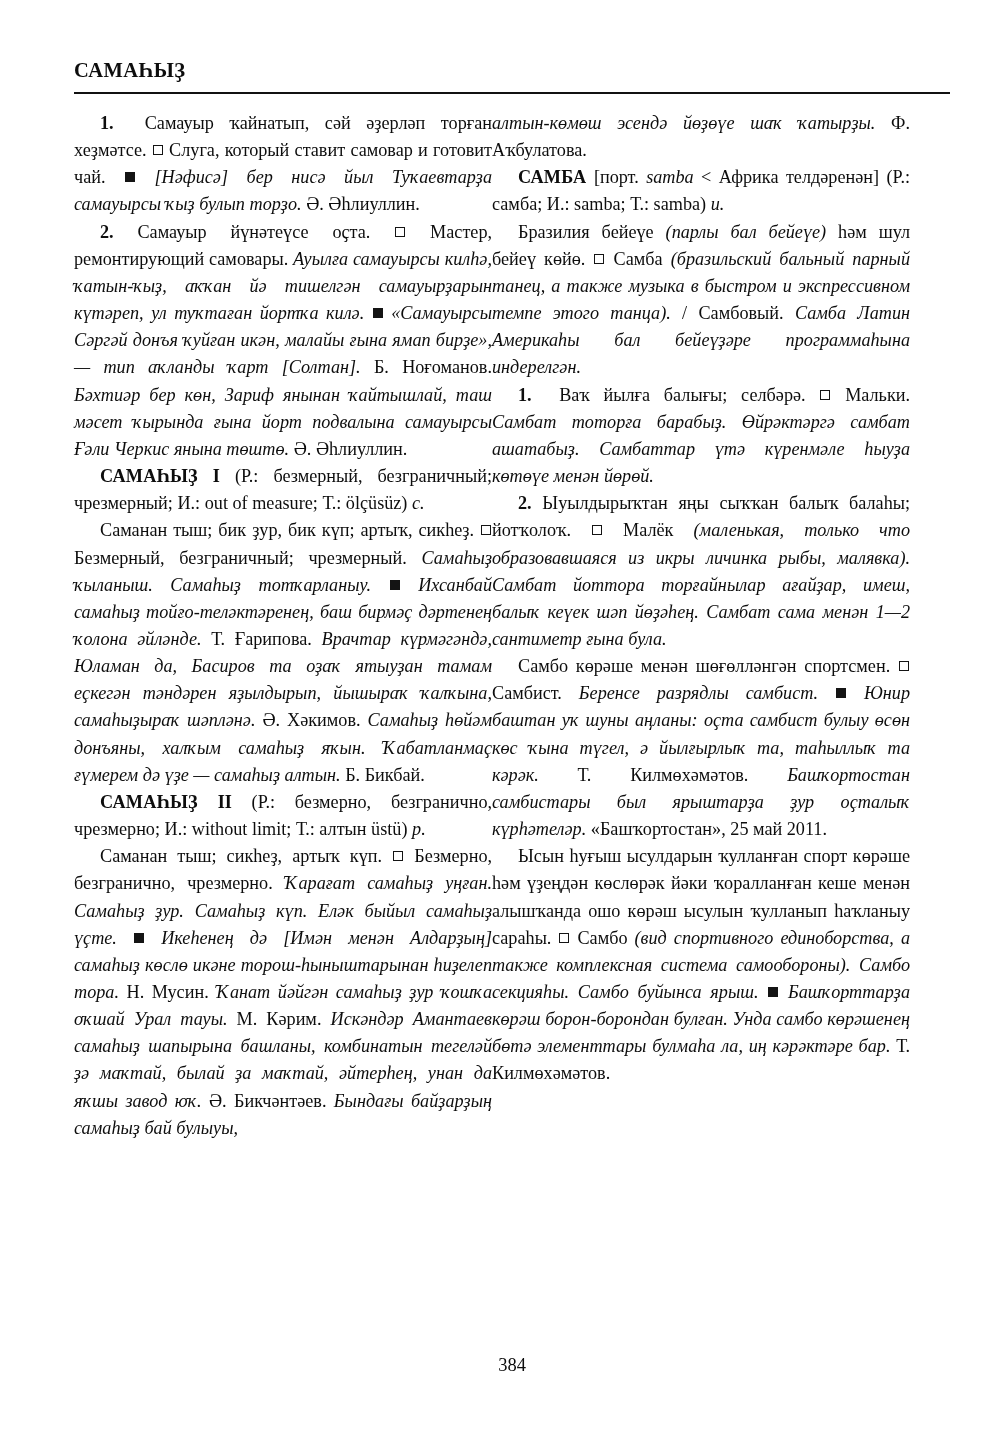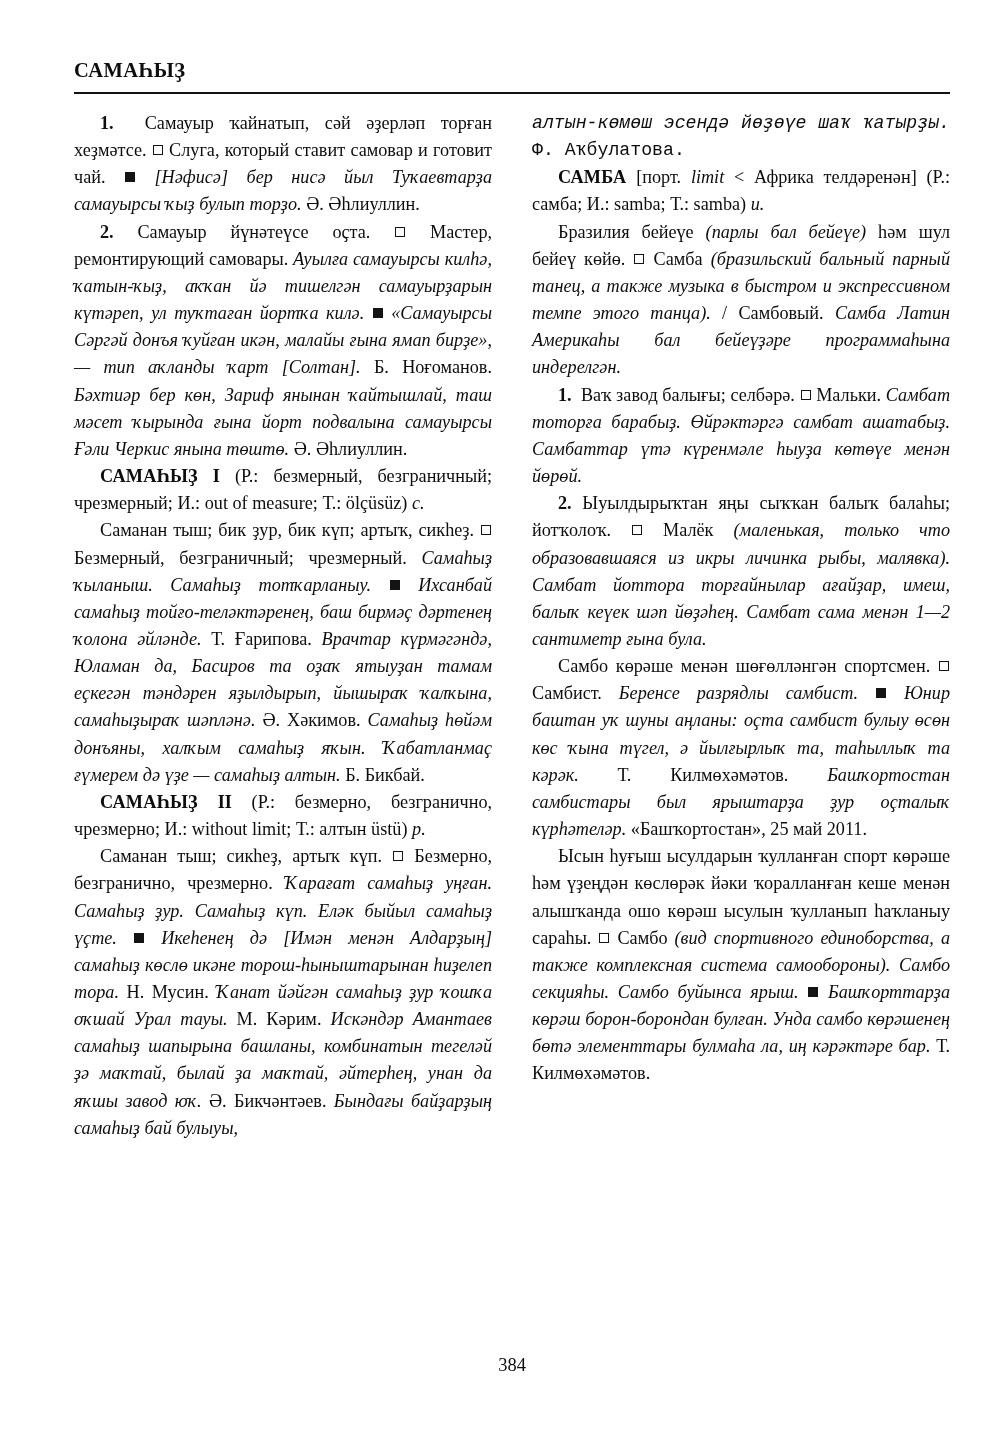--- a/index.html
+++ b/index.html
@@ -44,39 +44,37 @@
     background: #111;
   }
   .columns {
     position: absolute;
     left: 62px;
     top: 110px;
     width: 876px;
     height: 1215px;
     display: flex;
     flex-direction: row;
-    gap: 40px;
   }
   .col {
     width: 418px;
     font-size: 18.2px;
     line-height: 27.15px;
     text-align: justify;
     text-justify: inter-word;
     hyphens: manual;
   }
   .col p {
     margin: 0;
   }
   .ind {
     text-indent: 26px;
   }
   .noind {
     text-indent: 0;
-    font-family: Liberation Mono, monospace;
   }
   .hw {
     font-weight: bold;
     letter-spacing: 0.2px;
   }
   .rom {
     font-weight: bold;
   }
   .it {
     font-style: italic;
@@ -133,26 +131,26 @@
       <p class="ind"><span class="hw">САМАҺЫҘ</span> <span class="rom">II</span> <span>(Р.: безмерно, безгранично, чрезмерно; И.: without limit; Т.: алтын üstü)</span> <span class="it">р.</span></p>
 
       <p class="ind"><span>Саманан тыш; сикһеҙ, артыҡ күп.</span> <span class="sq-open"></span> <span>Безмерно, безгранично, чрезмерно.</span> <span class="it">Ҡарағат самаһыҙ уңған. Самаһыҙ ҙур. Самаһыҙ күп. Еләк быйыл самаһыҙ үҫте.</span> <span class="sq-fill"></span> <span class="it">Икеһенең дә [Имән менән Алдарҙың] самаһыҙ көслө икәне торош-һыныштарынан һиҙелеп тора.</span> <span>Н. Мусин.</span> <span class="it">Ҡанат йәйгән самаһыҙ ҙур ҡошҡа оҡшай Урал тауы.</span> <span>М. Кәрим.</span> <span class="it">Искәндәр Амантаев самаһыҙ шапырына башланы, комбинатын тегеләй ҙә маҡтай, былай ҙа маҡтай, әйтерһең, унан да яҡшы завод юҡ.</span> <span>Ә. Бикчәнтәев.</span> <span class="it">Бындағы байҙарҙың самаһыҙ бай булыуы,</span></p>
 
     </div>
 
     <div class="col">
 
       <p class="noind"><span class="it">алтын-көмөш эсендә йөҙөүе шаҡ ҡатырҙы.</span> <span>Ф. Аҡбулатова.</span></p>
 
-      <p class="ind"><span class="hw">САМБА</span> [порт. <span class="it">limit</span> &lt; Африка телдәренән] <span>(Р.: самба; И.: samba; Т.: samba)</span> <span class="it">и.</span></p>
+      <p class="ind"><span class="hw">САМБА</span> [порт. <span class="it">samba</span> &lt; Африка телдәренән] <span>(Р.: самба; И.: samba; Т.: samba)</span> <span class="it">и.</span></p>
 
       <p class="ind"><span>Бразилия бейеүе</span> <span class="it">(парлы бал бейеүе)</span> <span>һәм шул бейеү көйө.</span> <span class="sq-open"></span> <span>Самба</span> <span class="it">(бразильский бальный парный танец, а также музыка в быстром и экспрессивном темпе этого танца).</span> <span>/</span> <span>Самбовый.</span> <span class="it">Самба Латин Америкаһы бал бейеүҙәре программаһына индерелгән.</span></p>
 
 
-      <p class="ind"><span class="num">1.</span>&nbsp; <span>Ваҡ завод балығы; селбәрә.</span> <span class="sq-open"></span> <span>Мальки.</span> <span class="it">Самбат тоторға барабыҙ. Өйрәктәргә самбат ашатабыҙ. Самбаттар үтә күренмәле һыуҙа көтөүе менән йөрөй.</span></p>
+      <p class="ind"><span class="num">1.</span>&nbsp; <span>Ваҡ йылға балығы; селбәрә.</span> <span class="sq-open"></span> <span>Мальки.</span> <span class="it">Самбат тоторға барабыҙ. Өйрәктәргә самбат ашатабыҙ. Самбаттар үтә күренмәле һыуҙа көтөүе менән йөрөй.</span></p>
 
       <p class="ind"><span class="num">2.</span> <span>Ыуылдырыҡтан яңы сыҡҡан балыҡ балаһы; йотҡолоҡ.</span> <span class="sq-open"></span> <span>Малёк</span> <span class="it">(маленькая, только что образовавшаяся из икры личинка рыбы, малявка).</span> <span class="it">Самбат йоттора торғайнылар ағайҙар, имеш, балыҡ кеүек шәп йөҙәһең. Самбат сама менән 1—2 сантиметр ғына була.</span></p>
 
 
       <p class="ind"><span>Самбо көрәше менән шөғөлләнгән спортсмен.</span> <span class="sq-open"></span> <span>Самбист.</span> <span class="it">Беренсе разрядлы самбист.</span> <span class="sq-fill"></span> <span class="it">Юнир баштан уҡ шуны аңланы: оҫта самбист булыу өсөн көс ҡына түгел, ә йылғырлыҡ та, таһыллыҡ та кәрәк.</span> <span>Т. Килмөхәмәтов.</span> <span class="it">Башҡортостан самбистары был ярыштарҙа ҙур оҫталыҡ күрһәтеләр.</span> <span>«Башҡортостан», 25 май 2011.</span></p>
 
 
       <p class="ind"><span>Ысын һуғыш ысулдарын ҡулланған спорт көрәше һәм үҙеңдән көслөрәк йәки ҡоралланған кеше менән алышҡанда ошо көрәш ысулын ҡулланып һаҡланыу сараһы.</span> <span class="sq-open"></span> <span>Самбо</span> <span class="it">(вид спортивного единоборства, а также комплексная система самообороны).</span> <span class="it">Самбо секцияһы. Самбо буйынса ярыш.</span> <span class="sq-fill"></span> <span class="it">Башҡорттарҙа көрәш борон-борондан булған. Унда самбо көрәшенең бөтә элементтары булмаһа ла, иң кәрәктәре бар.</span> <span>Т. Килмөхәмәтов.</span></p>
 
     </div>

